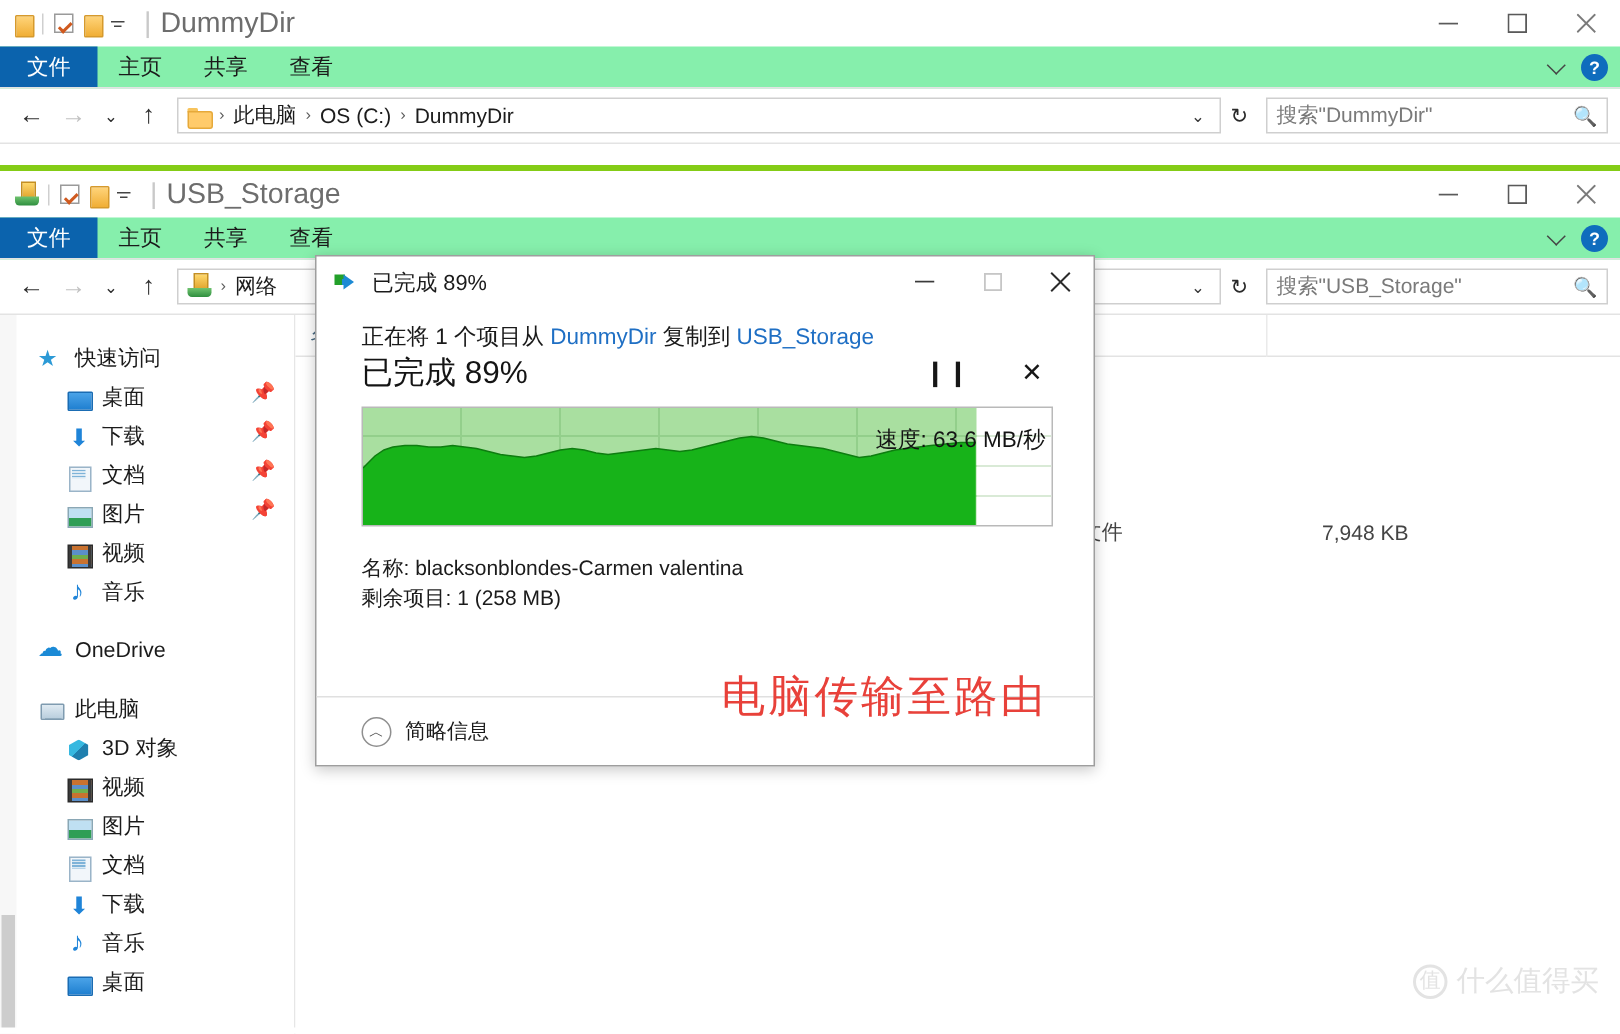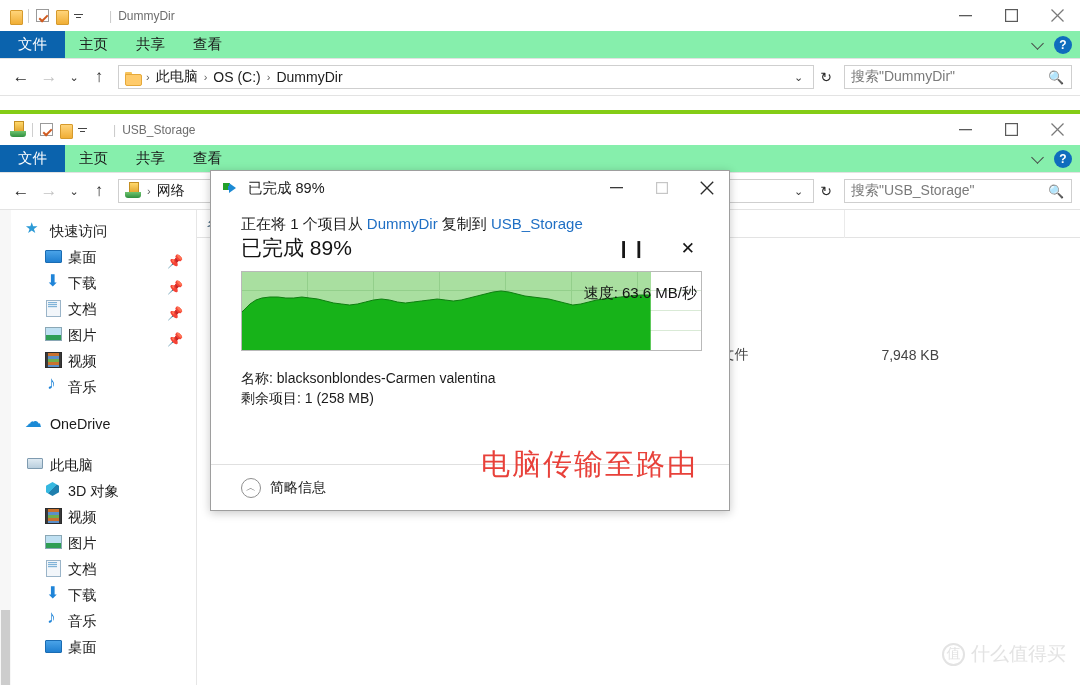--- a/index.html
+++ b/index.html
@@ -68,21 +68,21 @@
     content: "";
     position: absolute; left: 2px; top: 5px;
     width: 7px; height: 3px;
     border-left: 2px solid #d05a1f; border-bottom: 2px solid #d05a1f;
     transform: rotate(-45deg);
   }
   .qat-dd { display: flex; flex-direction: column; align-items: center; gap: 2px; }
   .qat-dd .bar { width: 9px; height: 1px; background: #444; }
 
   .win-title {
-    font-size: 12px; color: #6d6d6d; margin-left: 20px;
+    font-size: 19px; color: #6d6d6d; margin-left: 7px;
     white-space: nowrap;
   }
   .title-sep { color: #c9c9c9; margin: 0 6px; }
 
   .wctrls {
     position: absolute; right: 0; top: 0; height: 31px;
     display: flex; align-items: stretch;
   }
   .wbtn {
     width: 46px; display: flex; align-items: center; justify-content: center;
@@ -157,21 +157,21 @@
   .mag { color: #3a3a3a; font-size: 13px; }
 
   
   .wbody { display: flex; height: calc(100% - 96px); background: #fff; }
   .navpane {
     width: 197px; flex: none; background: #fff; position: relative;
     border-right: 1px solid #e6e6e6;
     padding-top: 12px;
   }
   .navitem {
-    height: 26px; display: flex; align-items: flex-start;
+    height: 26px; display: flex; align-items: flex-end;
     font-size: 14.3px; color: #1b1b1b; position: relative;
     white-space: nowrap;
   }
   .navitem .lbl { margin-left: 7px; }
   .navitem .pin {
     position: absolute; right: 12px; top: 6px;
     color: #9a9a9a; font-size: 13px;
   }
   .lvl0 { padding-left: 26px; }
   .lvl1 { padding-left: 44px; }

